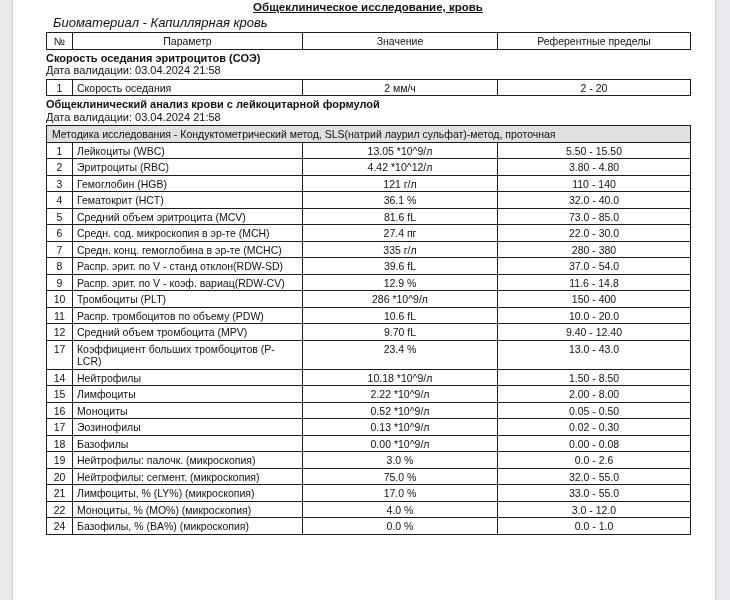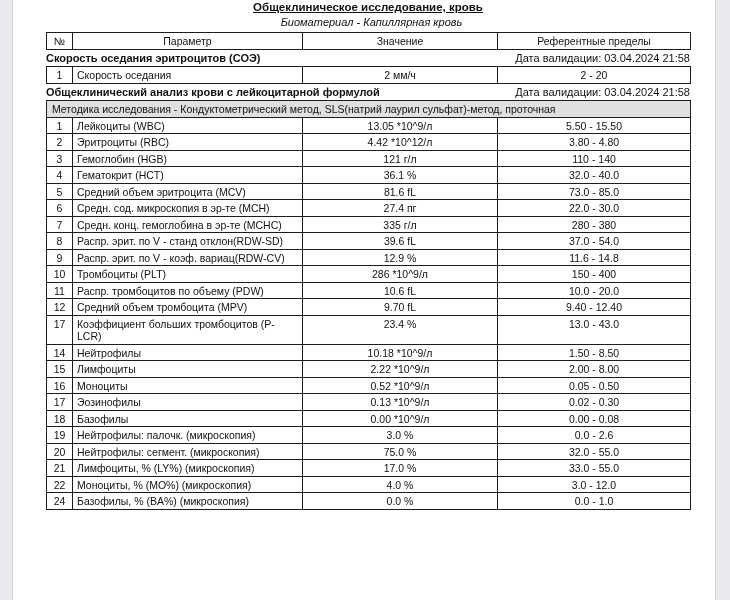--- a/index.html
+++ b/index.html
@@ -19,23 +19,22 @@
 
   .doc-title {
     text-align: center;
     font-size: 11.5px; font-weight: bold;
     text-decoration: underline;
     line-height: 13px;
     margin-top: 0;
   }
   .biomaterial {
     font-style: italic;
-    font-size: 11px; line-height: 13px;
+    font-size: 13px; line-height: 13px;
     margin: 2px 0 3px 7px;
-    text-align: center;
   }
 
   table { border-collapse: collapse; table-layout: fixed; width: 644px; }
   col.c-num   { width: 26px; }
   col.c-param { width: 230px; }
   col.c-value { width: 195px; }
   col.c-range { width: 193px; }
 
   th, td {
     border: 1px solid #1d1d1d;
@@ -43,22 +42,23 @@
     line-height: 12.5px;
     padding: 2px 4px 1px 4px;
     vertical-align: top;
     overflow: hidden;
   }
   th { font-weight: normal; text-align: center; }
   td.num, td.value, td.range { text-align: center; }
   td.param { text-align: left; }
 
   .section-head {
-    display: flex; justify-content: space-between; align-items: center;
+    display: flex; justify-content: space-between; align-items: flex-start;
     margin: 2px 0 2px 0;
+    flex-direction: column;
   }
   .section-title { font-weight: bold; font-size: 11px; line-height: 12.5px; }
   .section-validation { font-weight: normal; font-size: 11px; line-height: 12.5px; }
 
   td.method {
     background: #e0e0e0;
     text-align: left;
     font-size: 10.5px;
     padding: 2px 4px 1px 5px;
   }

